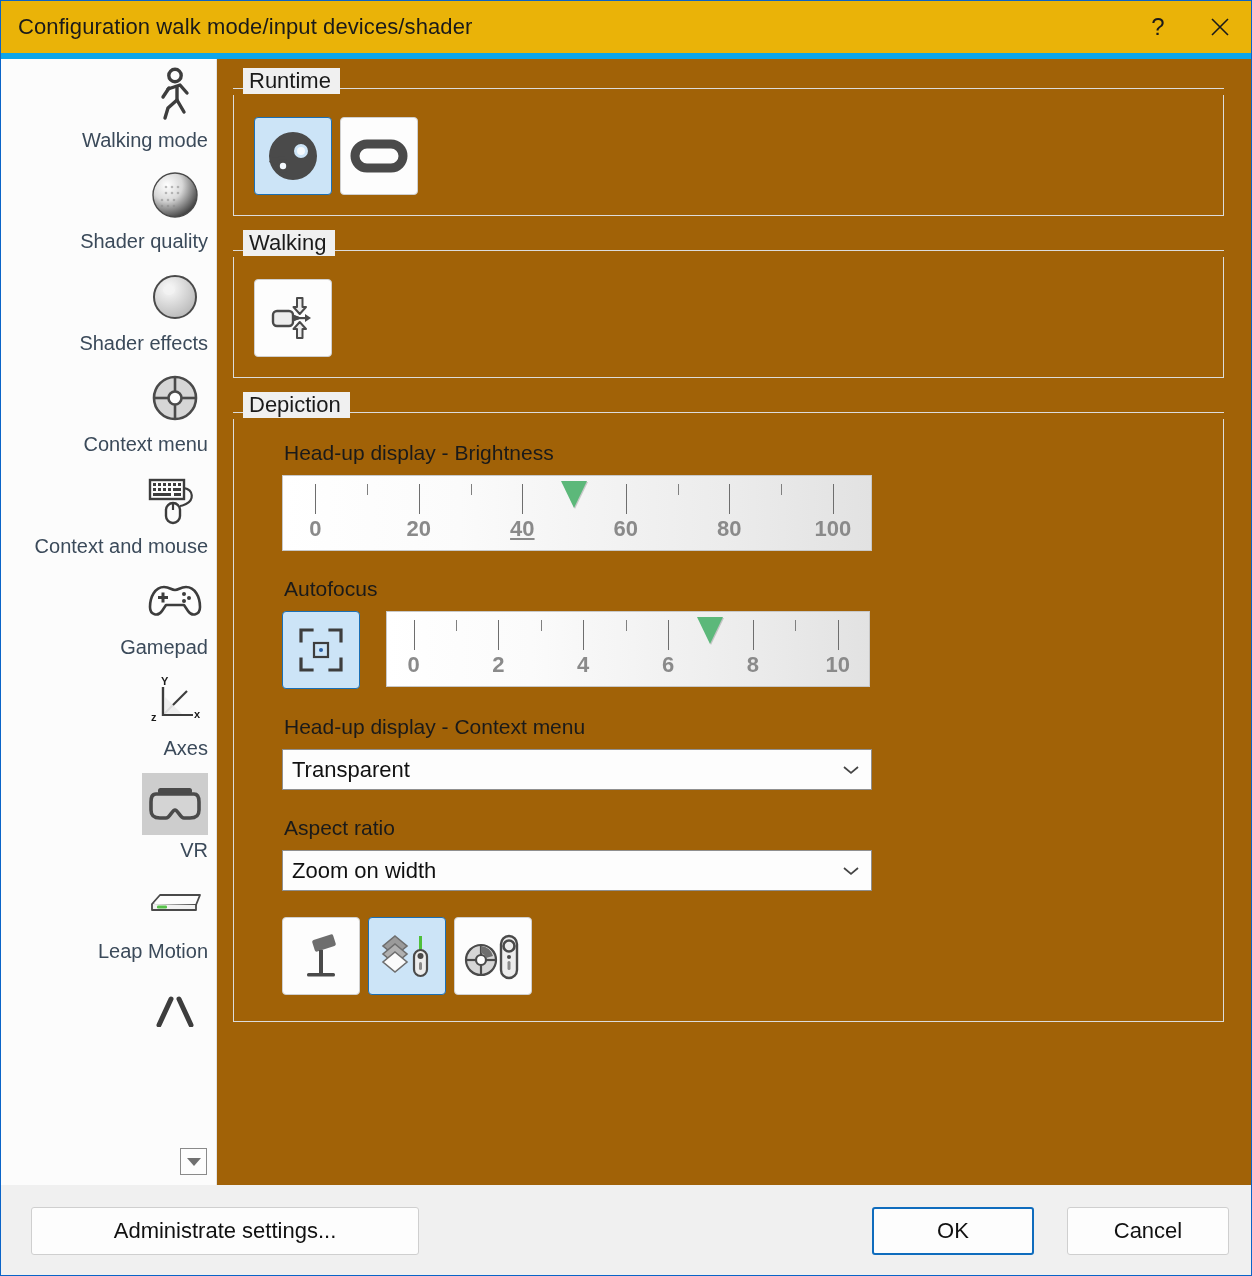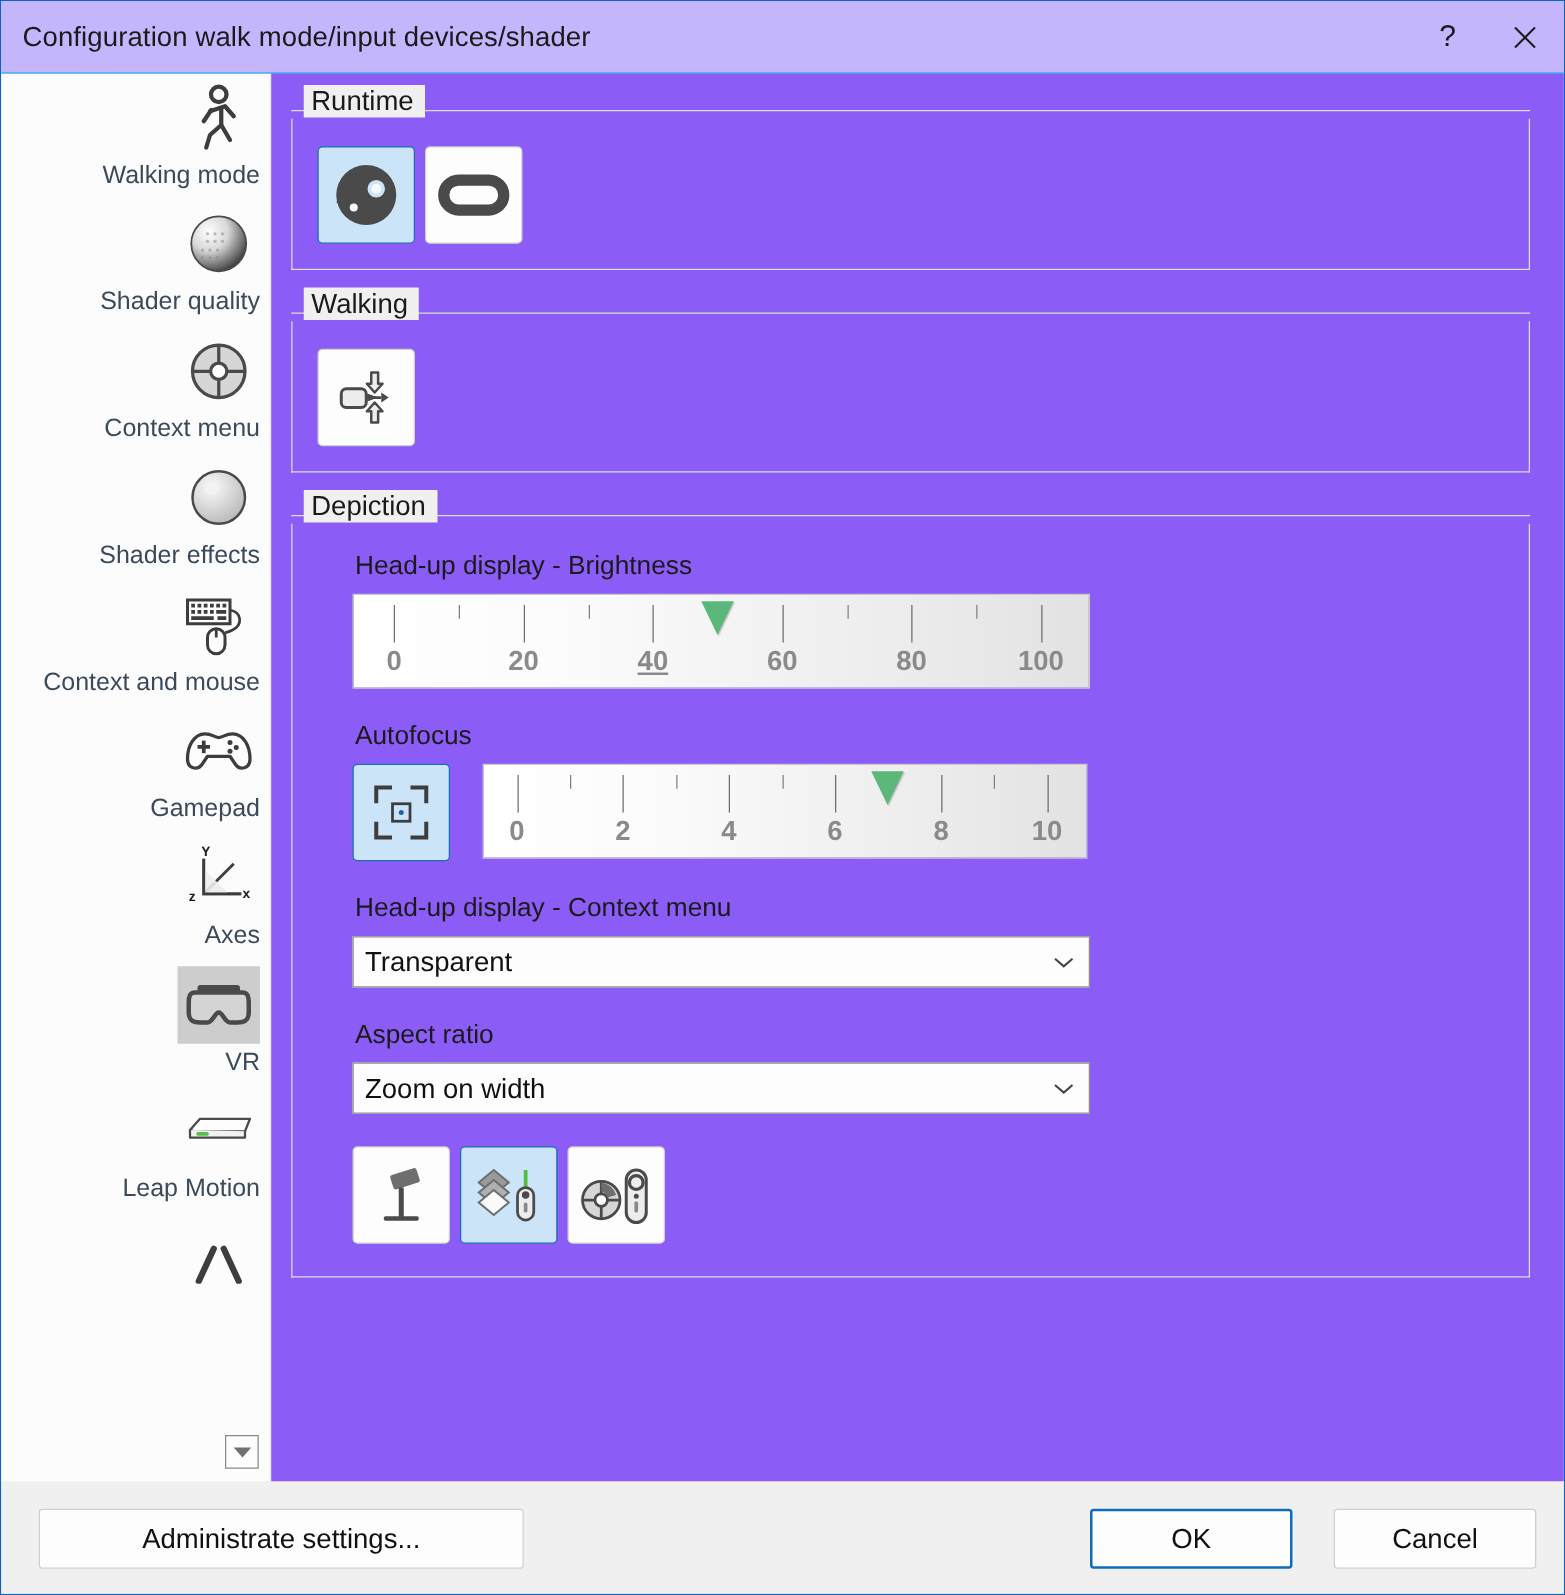--- a/index.html
+++ b/index.html
@@ -11,23 +11,23 @@
   }
   .window {
     position: absolute; inset: 0;
     border: 1px solid #0a64c8;
     background: #f0f0f0;
     display: flex; flex-direction: column;
   }
   
   .titlebar {
     height: 58px; flex: 0 0 58px;
-    background: #c4b5fd;
+    background: #eab308;
     display: flex; align-items: center;
-    border-bottom: 1px solid #0ea5e9;
+    border-bottom: 6px solid #0ea5e9;
   }
   .title-text {
     margin-left: 17px;
     font-size: 22px; color: #1a1a1a; letter-spacing: .1px;
     white-space: nowrap;
   }
   .title-spacer { flex: 1 1 auto; }
   .tb-btn {
     width: 62px; height: 57px;
     display: flex; align-items: center; justify-content: center;
@@ -66,21 +66,21 @@
     display: flex; align-items: center; justify-content: center;
     cursor: default;
   }
   .scroll-down .cap {
     width: 0; height: 0;
     border-left: 7px solid transparent; border-right: 7px solid transparent;
     border-top: 8px solid #707070;
   }
   
   .content {
-    flex: 1 1 auto; background: #8b5cf6;
+    flex: 1 1 auto; background: #a16207;
     padding: 22px 27px 0 16px;
     overflow: hidden;
     position: relative;
   }
   .group { position: relative; margin-bottom: 27px; }
   .group-head {
     position: relative; height: 14px;
   }
   .group-head::after {
     content: ""; position: absolute; left: 0; right: 0; top: 50%;
@@ -233,49 +233,49 @@
                 <circle cx="19" cy="37" r="1.3"></circle>
                 <circle cx="25" cy="37" r="1.3"></circle>
             </g>
           </svg>
         </div>
         <div class="side-label">Shader quality</div>
       </div>
 
       <div class="side-item">
         <div class="side-ico">
-          <svg width="50" height="50" viewBox="0 0 50 50">
-            <circle cx="25" cy="25" r="21" fill="#d6d6d6" stroke="#4a4a4a" stroke-width="2.6"></circle>
-            <circle cx="25" cy="25" r="6.5" fill="#fdfdfd" stroke="#4a4a4a" stroke-width="2.6"></circle>
-            <g stroke="#4a4a4a" stroke-width="2.6">
-              <path d="M25 4.5 L25 18.5"></path>
-              <path d="M25 31.5 L25 45.5"></path>
-              <path d="M4.5 25 L18.5 25"></path>
-              <path d="M31.5 25 L45.5 25"></path>
-            </g>
-          </svg>
-        </div>
-        <div class="side-label">Context menu</div>
-      </div>
-
-      <div class="side-item">
-        <div class="side-ico">
           <svg width="52" height="52" viewBox="0 0 52 52">
             <defs>
               <radialGradient id="se" cx="36%" cy="30%" r="78%">
                 <stop offset="0%" stop-color="#fbfbfb"></stop>
                 <stop offset="55%" stop-color="#d5d5d5"></stop>
                 <stop offset="100%" stop-color="#b6b6b6"></stop>
               </radialGradient>
             </defs>
             <circle cx="26" cy="26" r="21" fill="url(#se)" stroke="#4a4a4a" stroke-width="2"></circle>
             <ellipse cx="20" cy="19" rx="6" ry="5" fill="#f2f2f2" opacity=".85"></ellipse>
           </svg>
         </div>
         <div class="side-label">Shader effects</div>
+      </div>
+
+      <div class="side-item">
+        <div class="side-ico">
+          <svg width="50" height="50" viewBox="0 0 50 50">
+            <circle cx="25" cy="25" r="21" fill="#d6d6d6" stroke="#4a4a4a" stroke-width="2.6"></circle>
+            <circle cx="25" cy="25" r="6.5" fill="#fdfdfd" stroke="#4a4a4a" stroke-width="2.6"></circle>
+            <g stroke="#4a4a4a" stroke-width="2.6">
+              <path d="M25 4.5 L25 18.5"></path>
+              <path d="M25 31.5 L25 45.5"></path>
+              <path d="M4.5 25 L18.5 25"></path>
+              <path d="M31.5 25 L45.5 25"></path>
+            </g>
+          </svg>
+        </div>
+        <div class="side-label">Context menu</div>
       </div>
 
       <div class="side-item">
         <div class="side-ico">
           <svg width="58" height="52" viewBox="0 0 58 52">
             <rect x="4" y="6" width="34" height="19" fill="#fdfdfd" stroke="#3d3d3d" stroke-width="2.4"></rect>
             <g fill="#3d3d3d">
               <rect x="7" y="9" width="3" height="3"></rect>
                 <rect x="12" y="9" width="3" height="3"></rect>
               <rect x="17" y="9" width="3" height="3"></rect>

